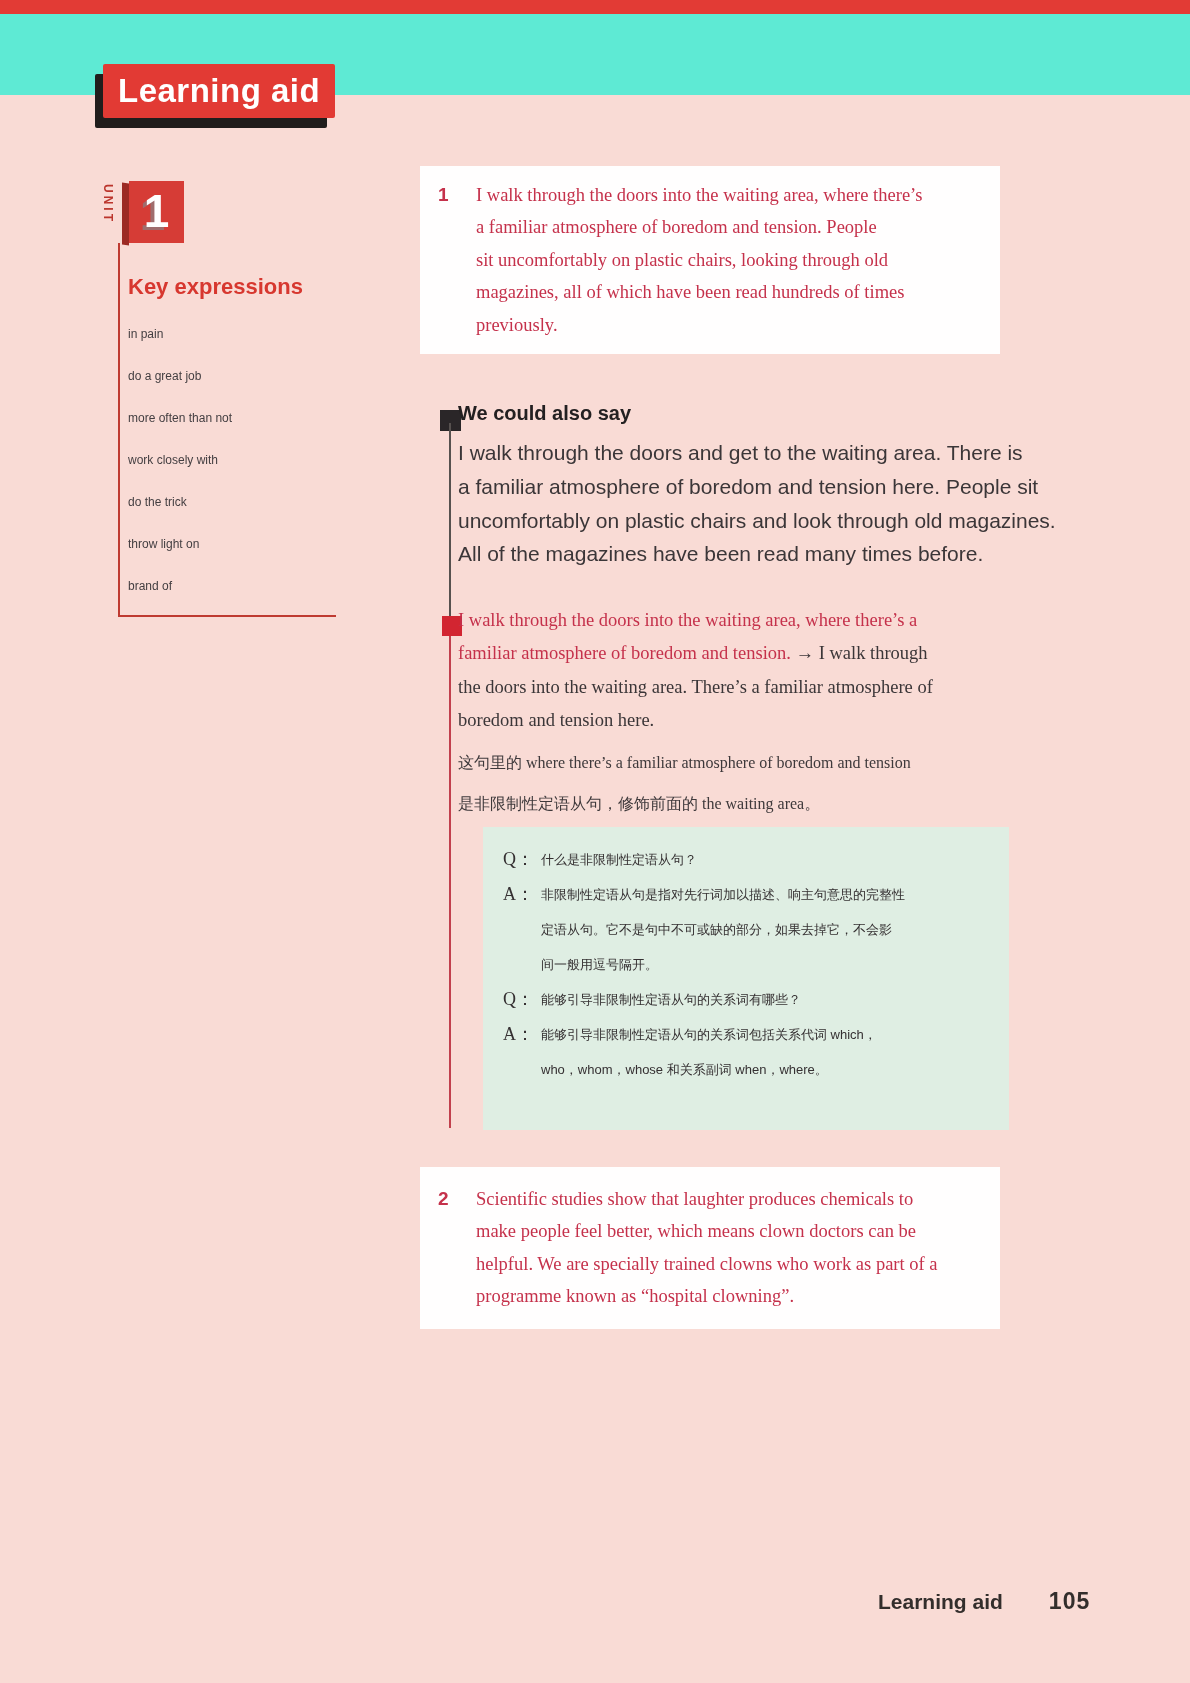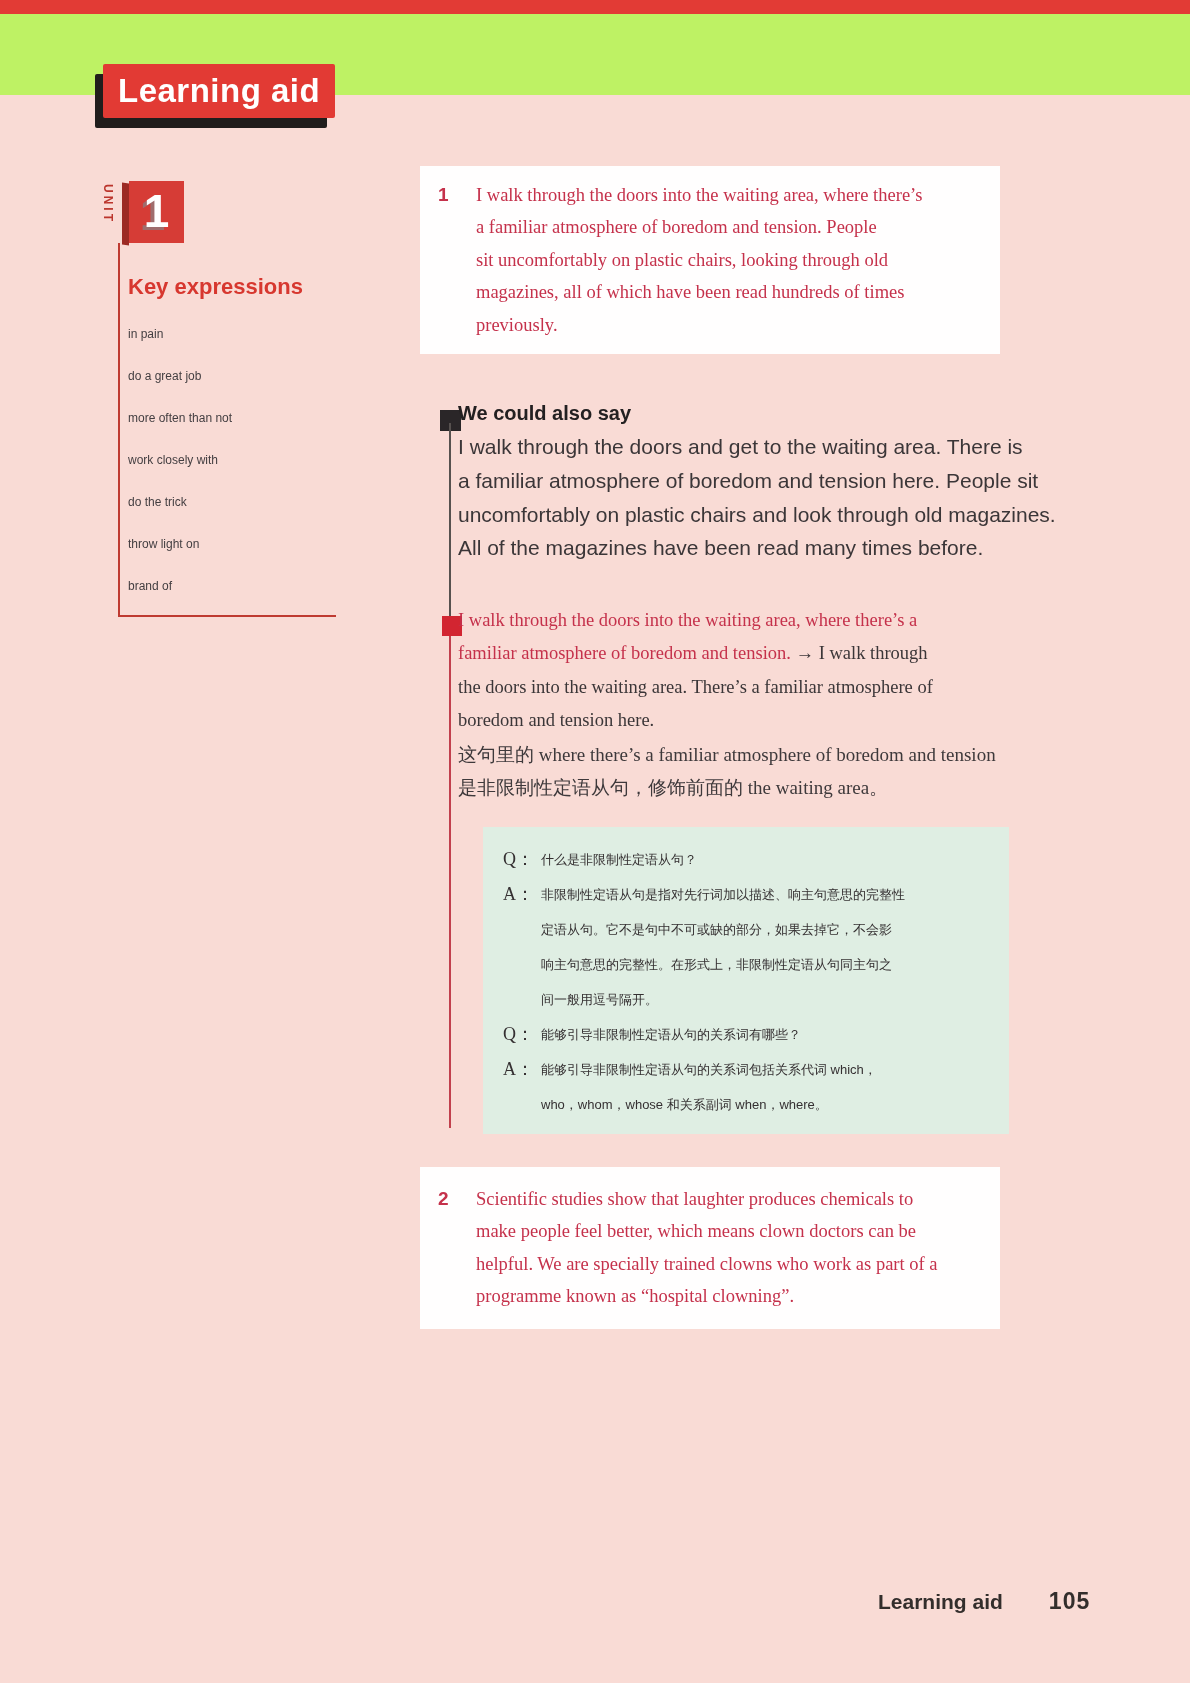--- a/index.html
+++ b/index.html
@@ -1,16 +1,16 @@
 <!DOCTYPE html>
 <html><head>
 <meta charset="utf-8">
 <style>
   html,body { margin:0; padding:0; background:#ffffff; }
-  .page { position:relative; width:1190px; height:1683px; background:#bef264;
+  .page { position:relative; width:1190px; height:1683px; background:#5eead4;
           overflow:hidden; font-family:"Liberation Sans", sans-serif; }
 
   .top-bar { position:absolute; left:0; top:0; width:100%; height:14px; background:#e23b35; }
   .pink-bg { position:absolute; left:0; top:95px; right:0; bottom:0; background:#f9dbd5; }
 
   
   .la-banner { position:absolute; left:103px; top:64px; width:232px; height:54px;
                background:#e23a34; border-radius:2px; box-shadow:-8px 10px 0 0 #211d1c; }
   .la-banner .la-text { display:block; color:#ffffff; font-size:33px; font-weight:bold;
                line-height:54px; padding-left:15px; letter-spacing:.5px; }
@@ -37,36 +37,36 @@
   #box2 { top:1167px; padding:16px 6px 16px 18px; }
   .passage { display:flex; }
   .p-num  { flex:none; width:22px; font-size:19px; font-weight:bold; color:#c5314b; padding-top:5px; }
   .p-lines { margin-left:16px; }
   .tline  { white-space:nowrap; font-family:"Liberation Serif", serif; font-size:18.5px;
             line-height:32.4px; color:#c5314b; }
 
   
   .black-square { position:absolute; left:440px; top:410px; width:21px; height:21px; background:#2a2628; }
   .section2 { position:absolute; left:458px; top:402px; }
-  .s2-heading { font-size:20px; font-weight:bold; color:#232021; margin:0 0 5px 0; }
+  .s2-heading { font-size:20px; font-weight:bold; color:#232021; margin:0 0 11px 0; }
   .s2-line { white-space:nowrap; font-family:Liberation Sans, sans-serif; font-size:21px;
              line-height:33.8px; color:#3b3638; }
 
   
   .connector-dark { position:absolute; left:449px; top:423px; width:2px; height:194px; background:#57514f; }
   .connector-red  { position:absolute; left:449px; top:617px; width:2px; height:511px; background:#c2404d; }
   .red-square { position:absolute; left:442px; top:616px; width:20px; height:20px; background:#d22531; }
 
   
   .section3 { position:absolute; left:458px; top:604px; }
   .s3-line { white-space:nowrap; font-family:"Liberation Serif", serif; font-size:18.5px; line-height:33.4px; }
   .red-text  { color:#c5314b; }
   .dark-text { color:#3b3638;font-family:Liberation Serif, serif; }
-  .s3-note { white-space:nowrap; font-family:"Liberation Serif", serif; font-size:19px;
-             line-height:33.4px; color:#3e393b; }
+  .s3-note { white-space:nowrap; font-family:"Liberation Serif", serif; font-size:16px;
+             line-height:33.4px; color:#3e393b;margin-top:8px; }
 
   
   .green-box { position:absolute; left:483px; top:827px; width:526px; min-height:303px;
                background:#dfeee3; padding:15px 8px 12px 20px; box-sizing:border-box; }
   .qa-row { display:flex; }
   .qa-label { flex:none; width:38px; font-family:"Liberation Serif", serif; font-size:18px;
               line-height:35px; color:#353032; }
   .qa-line { white-space:nowrap; font-family:Liberation Sans, sans-serif; font-size:13px;
              line-height:35px; color:#353032; }
 
@@ -145,21 +145,20 @@
       <div class="qa-label">Q：</div>
       <div>
         <div class="qa-line">什么是非限制性定语从句？</div>
       </div>
     </div>
     <div class="qa-row">
       <div class="qa-label">A：</div>
       <div>
         <div class="qa-line">非限制性定语从句是指对先行词加以描述、响主句意思的完整性</div>
         <div class="qa-line">定语从句。它不是句中不可或缺的部分，如果去掉它，不会影</div>
-        <div class="qa-line">响主句意思的完整性。在形式上，非限制性定语从句同主句之</div>
         <div class="qa-line">间一般用逗号隔开。</div>
       </div>
     </div>
     <div class="qa-row">
       <div class="qa-label">Q：</div>
       <div>
         <div class="qa-line">能够引导非限制性定语从句的关系词有哪些？</div>
       </div>
     </div>
     <div class="qa-row">

